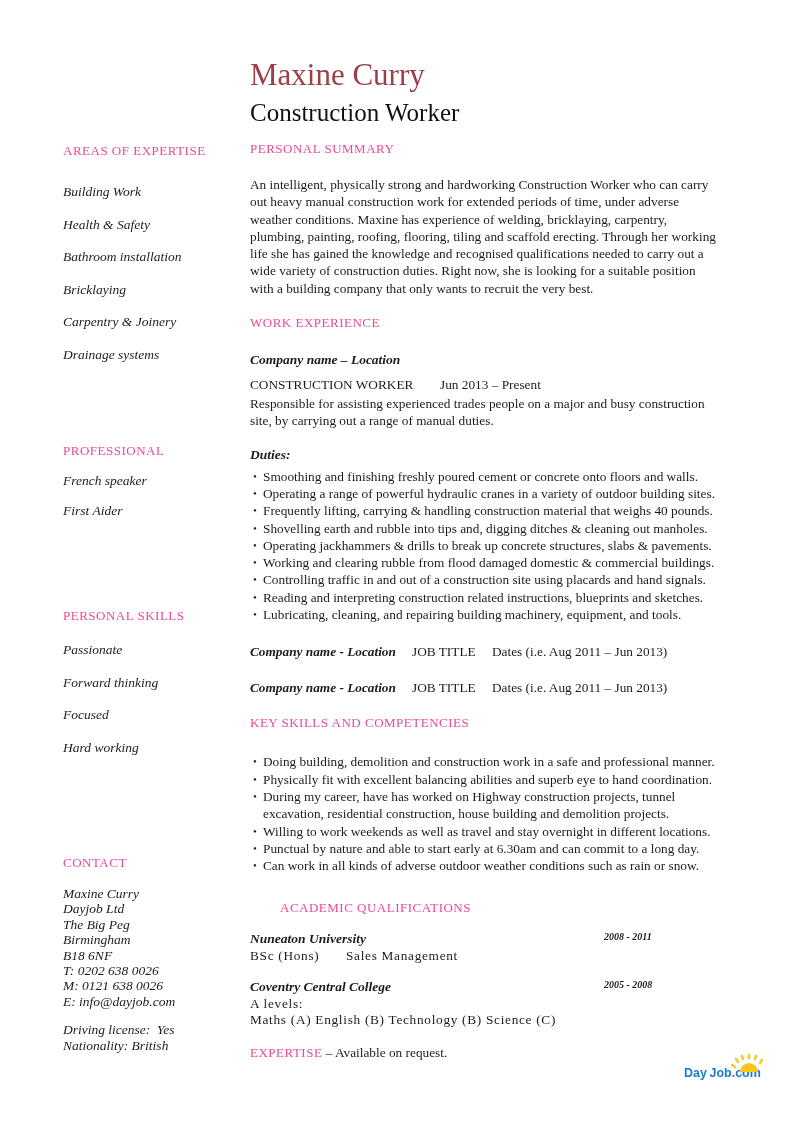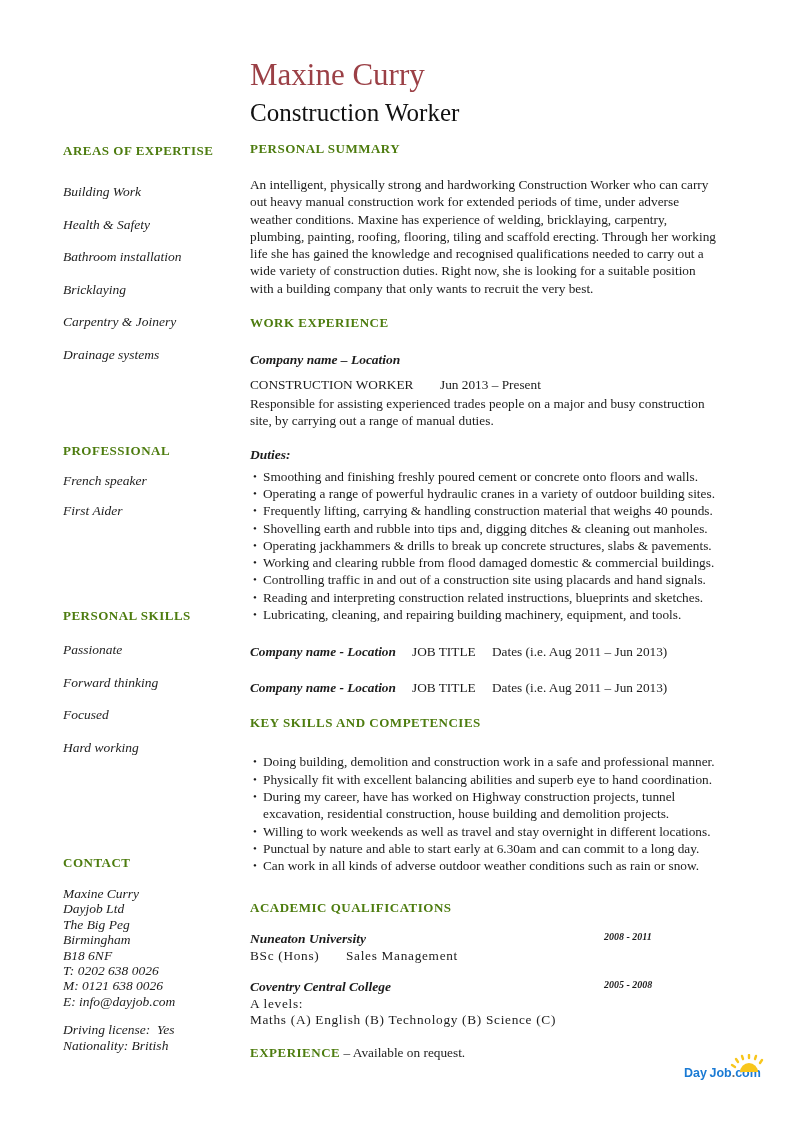--- a/index.html
+++ b/index.html
@@ -5,23 +5,23 @@
   html,body{margin:0;padding:0;background:#ffffff;}
   .page{
     position:relative;
     width:801px;height:1132px;
     background:#ffffff;
     font-family:"Liberation Serif", serif;
     color:#1c1c1c;
     overflow:hidden;
   }
   .sec-heading{
-    color:#4d7c0f;
+    color:#ec4899;
     font-size:13px;
-    font-weight:bold;
+    font-weight:normal;
     letter-spacing:0.5px;
     line-height:16px;
   }
   
   .sidebar{position:absolute;left:63px;top:0;width:180px;}
   .sb-sec{position:absolute;left:0;width:180px;}
   #sec-areas{top:143px;}
   #sec-professional{top:443px;}
   #sec-skills{top:608px;}
   #sec-contact{top:855px;}
@@ -102,21 +102,21 @@
     position:absolute;
     left:3px;top:0;
     font-size:11px;
   }
   .positions{margin-top:2px;}
   .position-row{margin-top:21px;font-size:13.3px;line-height:15px;}
   .pos-company{display:inline-block;width:162px;font-weight:bold;font-style:italic;}
   .pos-job{display:inline-block;width:80px;}
   .mh-skills{margin-top:20px;}
   .skills-list{margin-top:22px;}
-  .mh-academic{margin-top:26px;}
+  .mh-academic{margin-top:26px;margin-left:30px;}
   .acad-entry{position:relative;}
   .acad-entry-1{margin-top:15px;}
   .acad-entry-2{margin-top:16px;}
   .acad-inst{
     font-size:13.5px;font-weight:bold;font-style:italic;line-height:15.5px;
   }
   .acad-dates{
     position:absolute;left:354px;top:0;
     font-size:10px;font-weight:bold;font-style:italic;
   }
@@ -262,21 +262,21 @@
     </div>
 
     <div class="acad-entry acad-entry-2">
       <div class="acad-inst">Coventry Central College</div>
       <span class="acad-dates">2005 - 2008</span>
       <div class="acad-line spaced">A levels:</div>
       <div class="acad-line spaced">Maths (A) English (B) Technology (B) Science (C)</div>
     </div>
 
     <div class="references">
-      <span class="sec-heading">EXPERIENCE</span>
+      <span class="sec-heading">EXPERTISE</span>
       <span>– Available on request.</span>
     </div>
 
   </div>
 
   <div class="logo">
     <svg class="sun" width="34" height="18" viewBox="0 0 34 18">
       <g stroke="#f8c61c" stroke-width="2.4" stroke-linecap="round">
         <line x1="5" y1="13" x2="2" y2="11"></line>
         <line x1="8" y1="8" x2="6" y2="5"></line>

